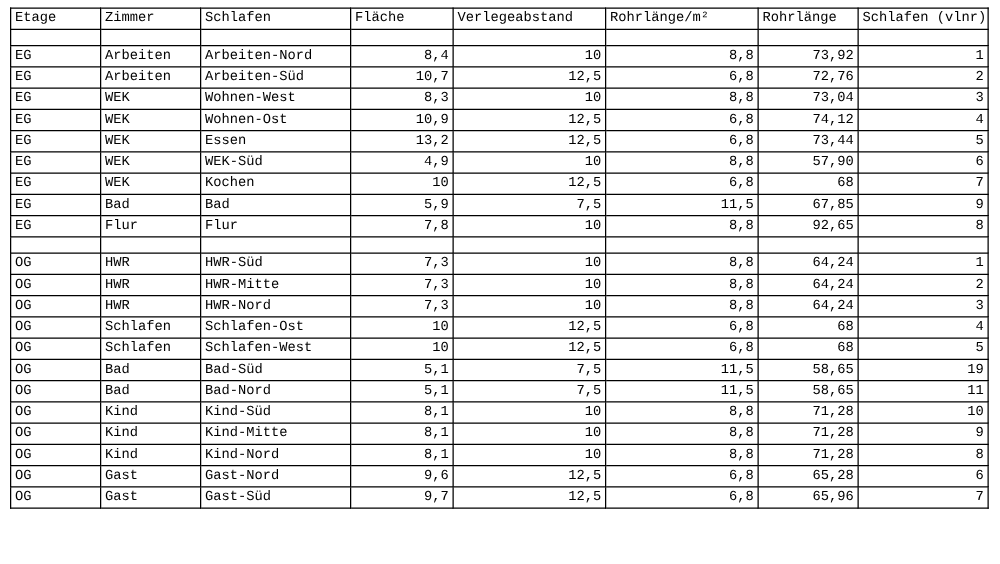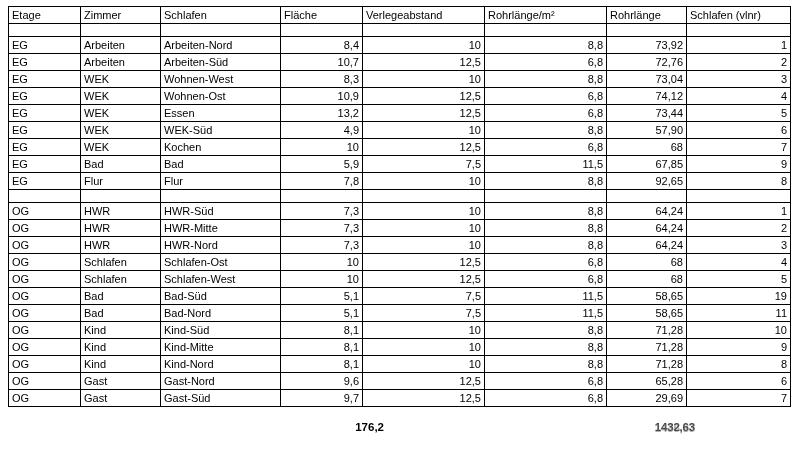--- a/index.html
+++ b/index.html
@@ -19,20 +19,21 @@
     position: relative;
     width: 800px;
     height: 451px;
     box-sizing: border-box;
   }
   table.grid {
     border-collapse: collapse;
     table-layout: fixed;
     width: 782px;
     margin: 6px 0 0 8px;
+    font-family: Liberation Mono, monospace;
   }
   table.grid td, table.grid th {
     border: 1px solid #000000;
     height: 16px;
     padding: 0 3px;
     font-weight: normal;
     font-size: 11px;
     line-height: 14px;
     vertical-align: middle;
     white-space: nowrap;
@@ -339,27 +340,20 @@
           <td class="num">65,28</td>
           <td class="num">6</td>
         </tr>
         <tr>
           <td class="txt">OG</td>
           <td class="txt">Gast</td>
           <td class="txt">Gast-Süd</td>
           <td class="num">9,7</td>
           <td class="num">12,5</td>
           <td class="num">6,8</td>
-          <td class="num">29,69</td>
+          <td class="num">65,96</td>
           <td class="num">7</td>
         </tr>
       </tbody>
   </table>
 
-  <div class="totals">
-    <div class="total-flaeche">176,2</div>
-    <div class="total-rohr">
-      <span class="ghost">1435,83</span>
-      <span>1432,63</span>
-    </div>
-  </div>
 
 </div>
 
 </body></html>

